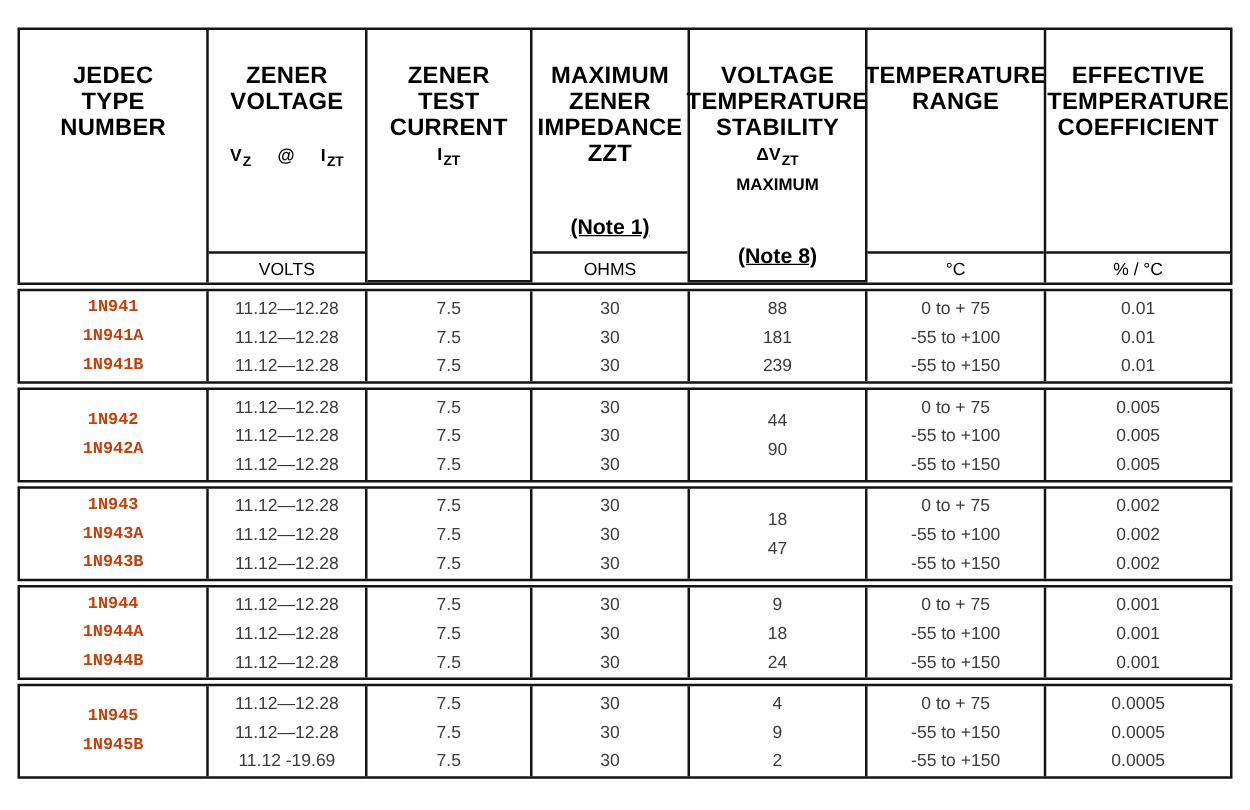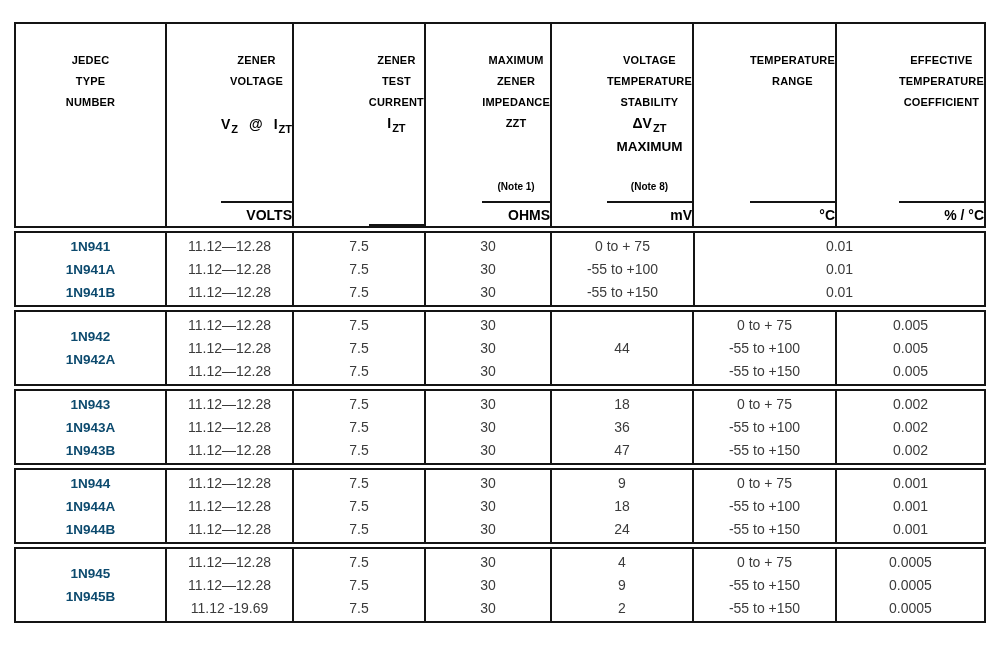--- a/index.html
+++ b/index.html
@@ -16,89 +16,90 @@
     width: 972px;
   }
   .box {
     border: 2px solid #141414;
     display: flex;
     background: #fff;
   }
   .group-box { margin-top: 3px; height: 72px; }
   .header-box { height: 202px; }
   .col { flex: 0 0 auto; display: flex; flex-direction: column; }
-  .col + .col { border-left: 2px solid #141414; align-items: flex-end; }
+  .col + .col { border-left: 2px solid #141414; }
   .w1 { width: 149px; }
   .w2 { width: 125px; }
   .w3 { width: 130px; }
   .w4 { width: 124px; }
   .w5 { width: 140px; }
   .w6 { width: 141px; }
   .w7 { flex: 1 1 auto; }
 
   
   .hmain {
     height: 174px;
     border-bottom: 2px solid #141414;
     display: flex; flex-direction: column; align-items: center;
     padding-top: 26px;
     text-align: center;
   }
   .col1-main { height: 200px; border-bottom: none; }
   .hlines {
     white-space: pre-line;
     font-weight: bold;
-    font-size: 11px;
+    font-size: 19px;
     line-height: 21px;
     letter-spacing: 0.2px;
   }
   .unit {
     height: 26px;
     display: flex; align-items: center; justify-content: center;
-    font-weight: bold;
+    font-weight: normal;
     font-size: 14px;
     border-radius: 11px;
   }
   .formula {
     font-weight: bold;
     font-size: 14px;
     display: inline-flex;
-    gap: 11px;
+    gap: 21px;
     align-items: flex-start;
     margin-top: 24px;
   }
   .formula.tight { margin-top: 2px; }
   .fpart sub {
     font-size: 11px;
     font-weight: bold;
     vertical-align: -4px;
     margin-left: 1px;
   }
   .maxline {
     font-weight: bold; font-size: 13.5px; line-height: 21px; margin-top: 2px;
   }
   .note {
     margin-top: auto;
     padding-bottom: 9px;
     font-weight: bold;
-    font-size: 10px;
+    font-size: 17px;
+    text-decoration: underline;
   }
   
   .dcol {
     justify-content: center;
     align-items: center;
     text-align: center;
   }
   .dcell {
     line-height: 23px;
     font-size: 14px;
     color: #3b3b3b;
     width: 100%;
   }
-  .dcell.type { font-weight: bold; color: #0c4a6e; font-size: 13.5px; }
+  .dcell.type { font-weight: bold; color: #c2410c; font-size: 13.5px; font-family: Liberation Mono, monospace; }
 </style>
 </head>
 <body>
 
 <div class="table-wrap">
 
   <div class="box header-box">
     <div class="col w1">
       <div class="hmain col1-main">
         <div class="hlines">JEDEC
@@ -146,21 +147,20 @@
       <div class="hmain">
         <div class="hlines">VOLTAGE
 TEMPERATURE
 STABILITY</div>
         <div class="formula tight">
           <span class="fpart"><span>ΔV</span><sub>ZT</sub></span>
         </div>
         <div class="maxline">MAXIMUM</div>
         <div class="note">(Note 8)</div>
       </div>
-      <div class="unit">mV</div>
     </div>
 
     <div class="col w6">
       <div class="hmain">
         <div class="hlines">TEMPERATURE
 RANGE</div>
       </div>
       <div class="unit">°C</div>
     </div>
 
@@ -188,20 +188,25 @@
     <div class="col w3 dcol">
       <div class="dcell">7.5</div>
       <div class="dcell">7.5</div>
       <div class="dcell">7.5</div>
     </div>
     <div class="col w4 dcol">
       <div class="dcell">30</div>
       <div class="dcell">30</div>
       <div class="dcell">30</div>
     </div>
+    <div class="col w5 dcol">
+      <div class="dcell">88</div>
+      <div class="dcell">181</div>
+      <div class="dcell">239</div>
+    </div>
     <div class="col w6 dcol">
       <div class="dcell">0 to + 75</div>
       <div class="dcell">-55 to +100</div>
       <div class="dcell">-55 to +150</div>
     </div>
     <div class="col w7 dcol">
       <div class="dcell">0.01</div>
       <div class="dcell">0.01</div>
       <div class="dcell">0.01</div>
     </div>
@@ -222,20 +227,21 @@
       <div class="dcell">7.5</div>
       <div class="dcell">7.5</div>
     </div>
     <div class="col w4 dcol">
       <div class="dcell">30</div>
       <div class="dcell">30</div>
       <div class="dcell">30</div>
     </div>
     <div class="col w5 dcol">
       <div class="dcell">44</div>
+      <div class="dcell">90</div>
     </div>
     <div class="col w6 dcol">
       <div class="dcell">0 to + 75</div>
       <div class="dcell">-55 to +100</div>
       <div class="dcell">-55 to +150</div>
     </div>
     <div class="col w7 dcol">
       <div class="dcell">0.005</div>
       <div class="dcell">0.005</div>
       <div class="dcell">0.005</div>
@@ -258,21 +264,20 @@
       <div class="dcell">7.5</div>
       <div class="dcell">7.5</div>
     </div>
     <div class="col w4 dcol">
       <div class="dcell">30</div>
       <div class="dcell">30</div>
       <div class="dcell">30</div>
     </div>
     <div class="col w5 dcol">
       <div class="dcell">18</div>
-      <div class="dcell">36</div>
       <div class="dcell">47</div>
     </div>
     <div class="col w6 dcol">
       <div class="dcell">0 to + 75</div>
       <div class="dcell">-55 to +100</div>
       <div class="dcell">-55 to +150</div>
     </div>
     <div class="col w7 dcol">
       <div class="dcell">0.002</div>
       <div class="dcell">0.002</div>

